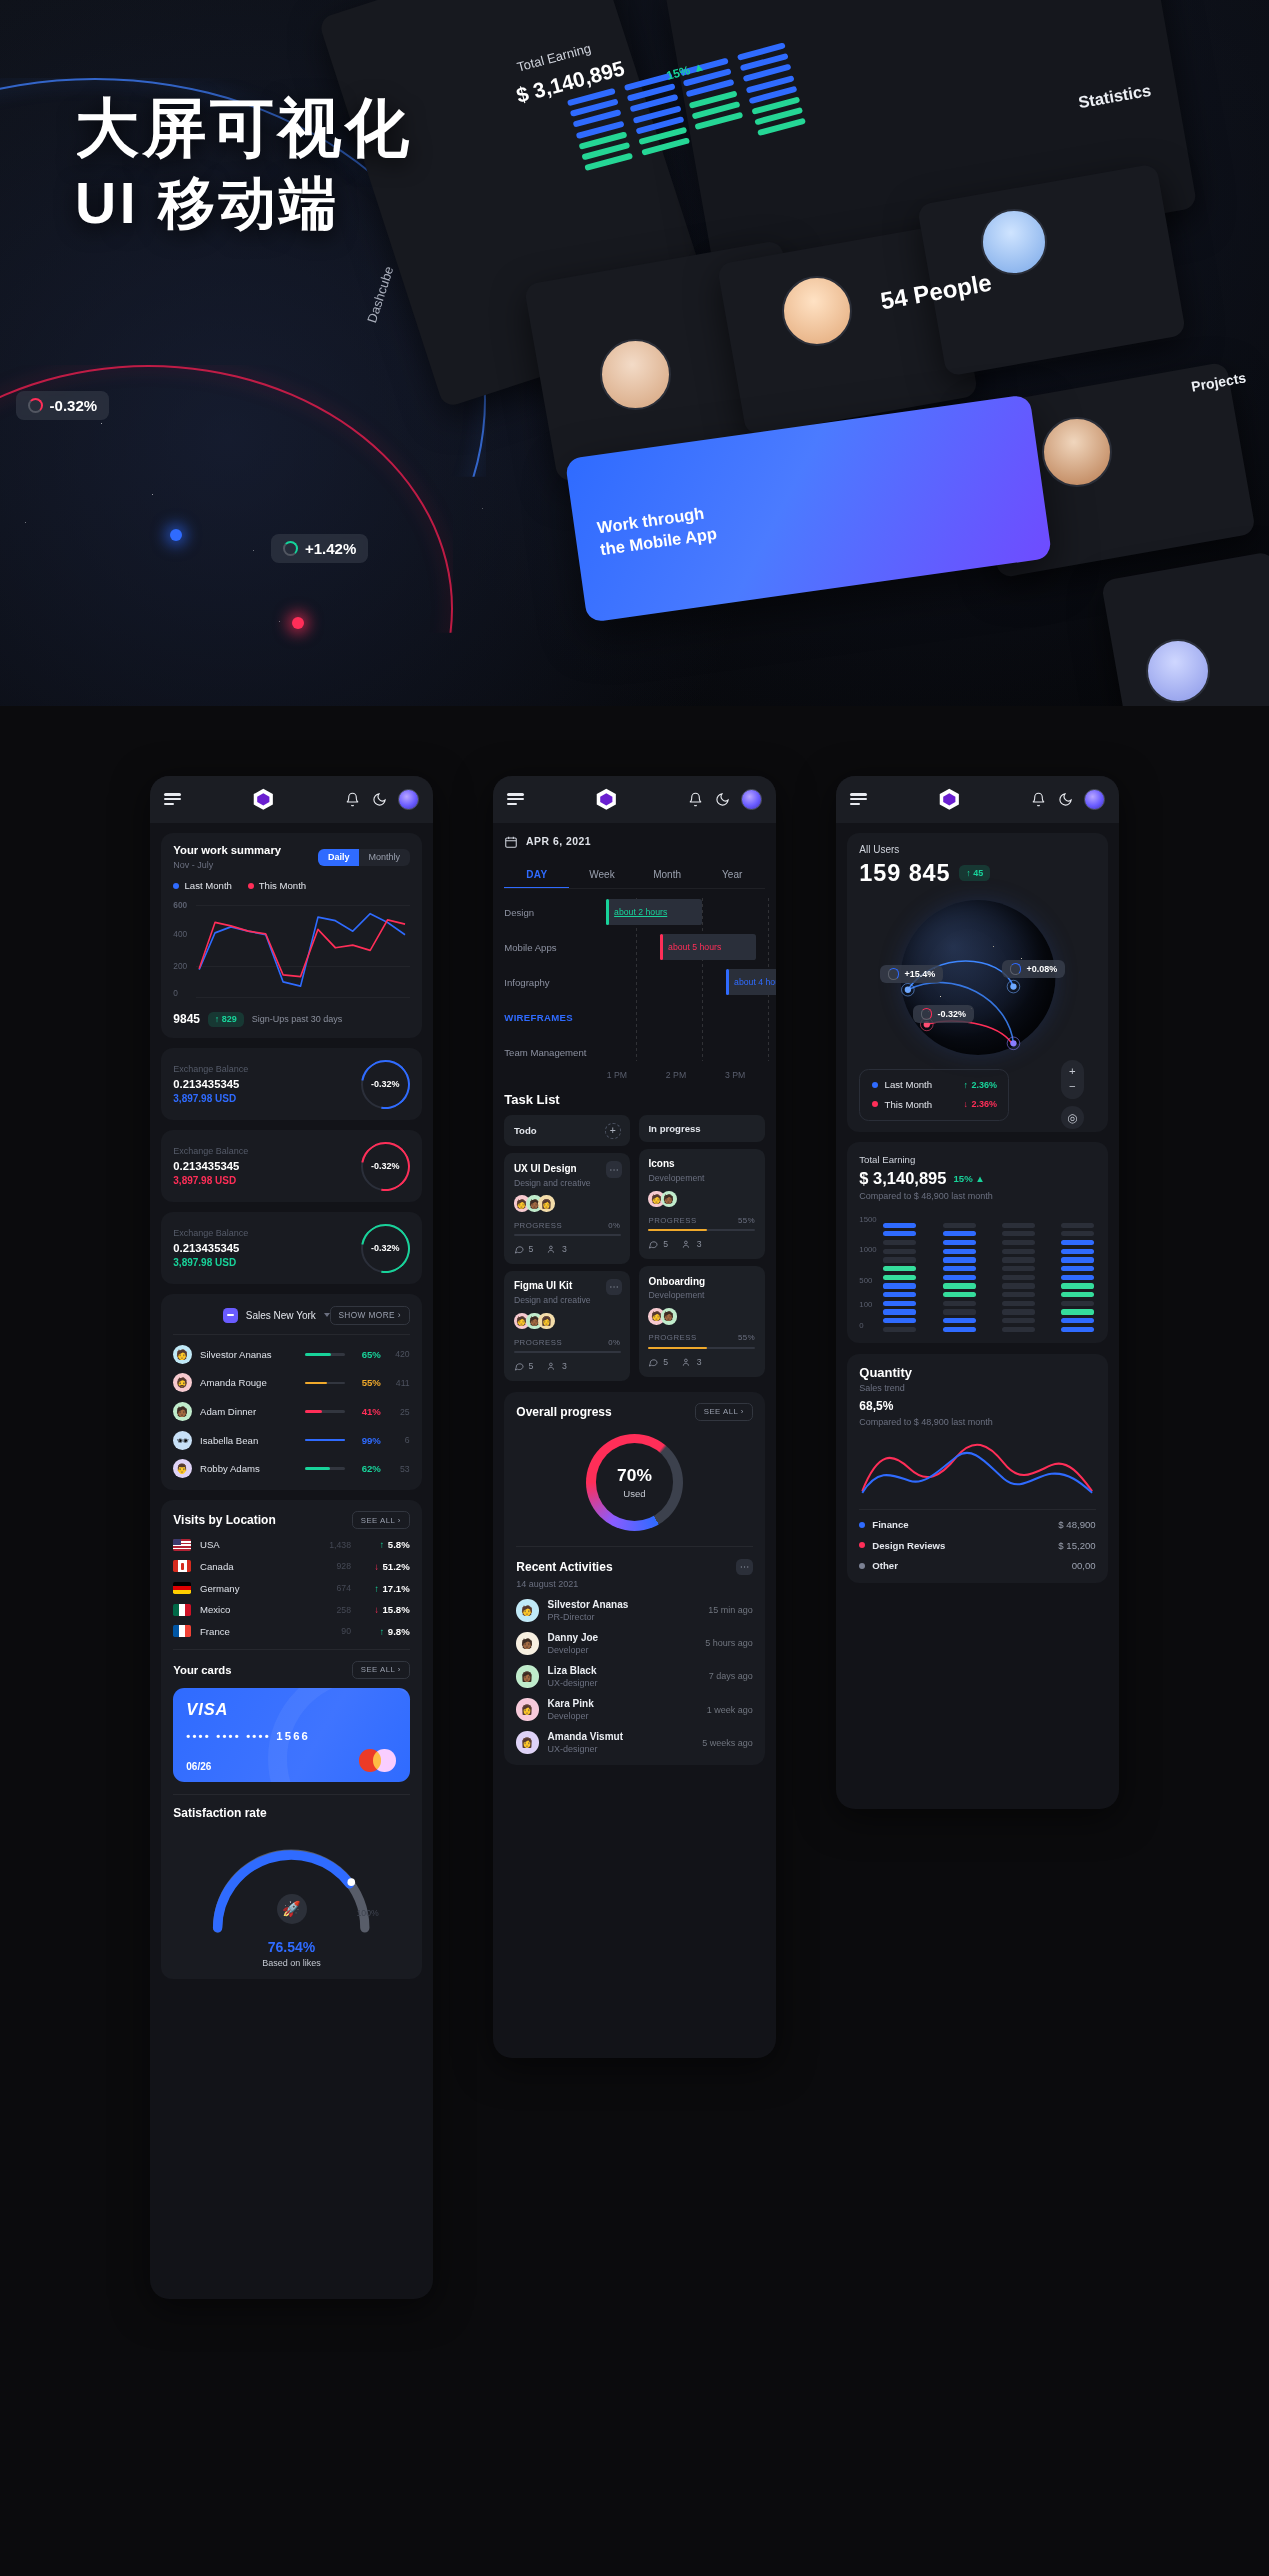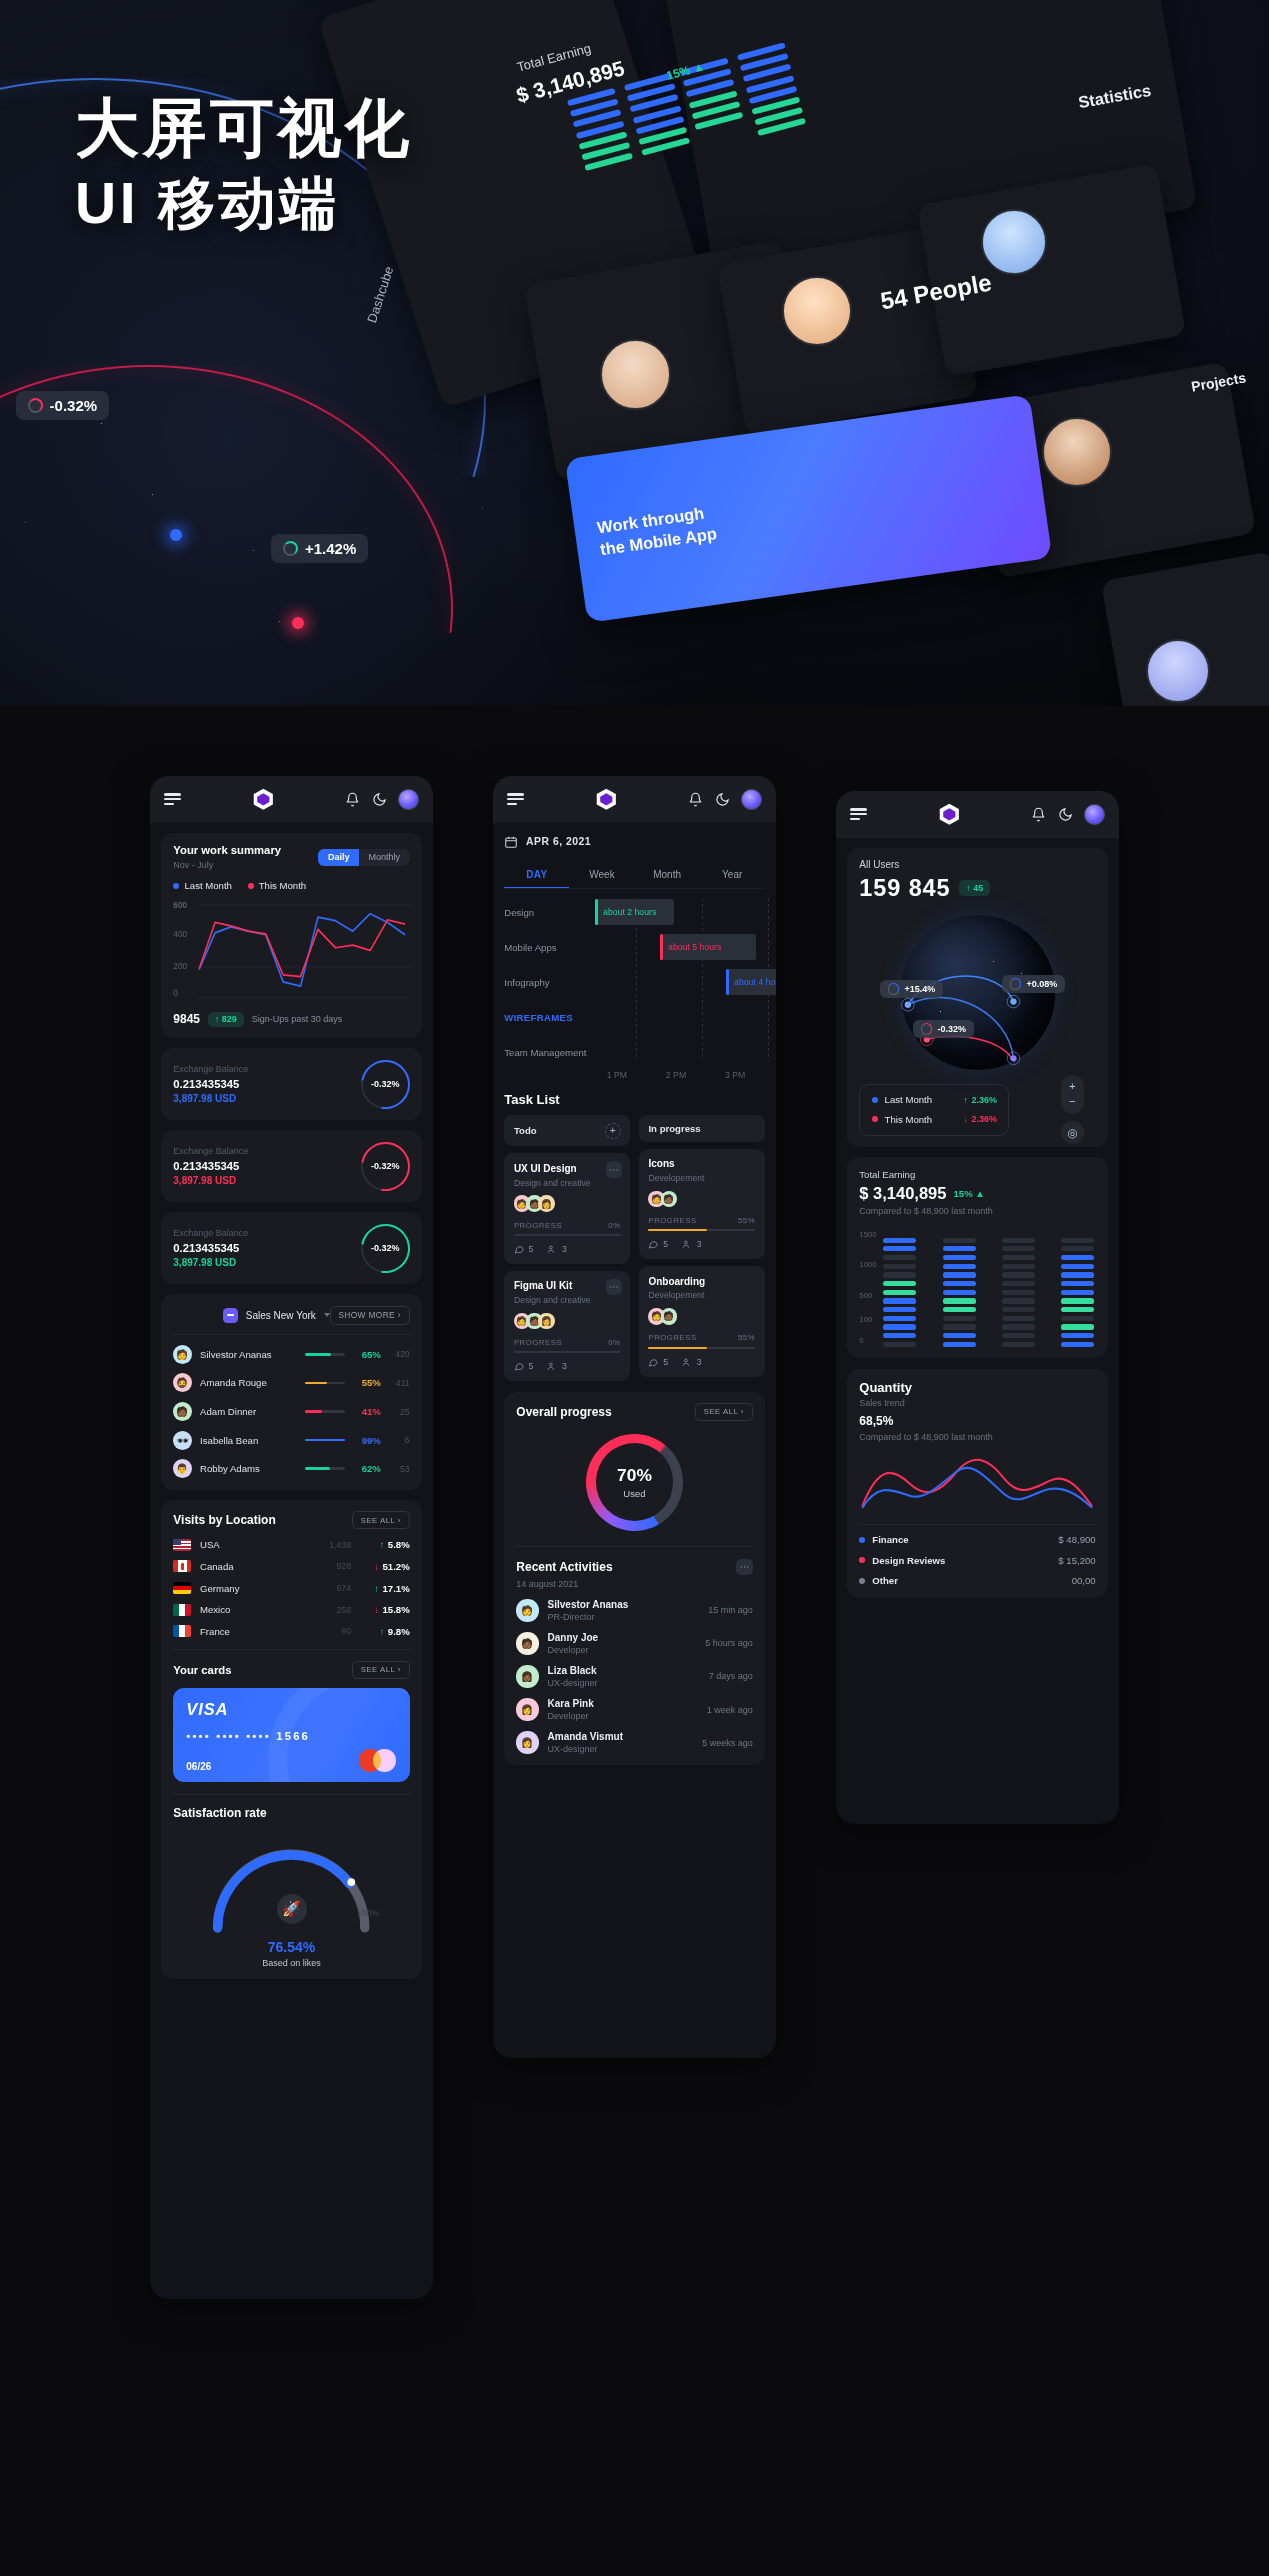--- a/index.html
+++ b/index.html
@@ -91,21 +91,21 @@
   .donut95 span { position:relative; z-index:2; color:#fff; font-size:26px; font-weight:800; }
 
   
   .phones { position:absolute; left:0; top:706px; width:1269px; height:1870px; }
   .phone {
     position:absolute; background:#121318; border-radius:19px; overflow:hidden;
     box-shadow:0 8.7px 37px rgba(0,0,0,.55);
   }
   .p1 { left:150px; top:70px; width:283px; height:1523px; }
   .p2 { left:493px; top:70px; width:283px; height:1282px; }
-  .p3 { left:836px; top:85px; width:283px; height:1033px; }
+  .p3 { left:836px; top:70px; width:283px; height:1033px; }
 
   .topbar {
     display:flex; align-items:center; justify-content:space-between;
     padding:12px 14px; background:#1b1d23;
   }
   .burger { display:flex; flex-direction:column; gap:2.6px; width:17.4px; cursor:pointer; }
   .burger i { display:block; height:2.2px; background:#e8eaef; border-radius:1.7px; }
   .burger i:nth-child(1){ width:17.4px; }
   .burger i:nth-child(2){ width:17.4px; }
   .burger i:nth-child(3){ width:10.4px; }
@@ -718,21 +718,21 @@
         </div>
 
         <div style="position:relative; padding-top:5.2px;">
           <div class="tl-dots" style="left:132px; top:8.7px; bottom:19px;"></div>
           <div class="tl-dots" style="left:198px; top:8.7px; bottom:19px;"></div>
           <div class="tl-dots" style="left:264px; top:8.7px; bottom:19px;"></div>
 
           <div class="tl-row">
             <span class="tl-name">Design</span>
             <div class="tl-track">
-              <div class="tl-bar" style="left:8px; width:79px; color:#18d39a;">
+              <div class="tl-bar" style="left:19px; width:96px; color:#18d39a;text-decoration:underline;">
                 <span style="position:absolute;left:0;top:0;width:2.6px;height:26px;background:#18d39a;border-radius:1.7px;"></span>
                 <span>about 2 hours</span>
               </div>
             </div>
           </div>
 
           <div class="tl-row">
             <span class="tl-name">Mobile Apps</span>
             <div class="tl-track">
               <div class="tl-bar" style="left:73px; width:96px; color:#ff2e58;">

